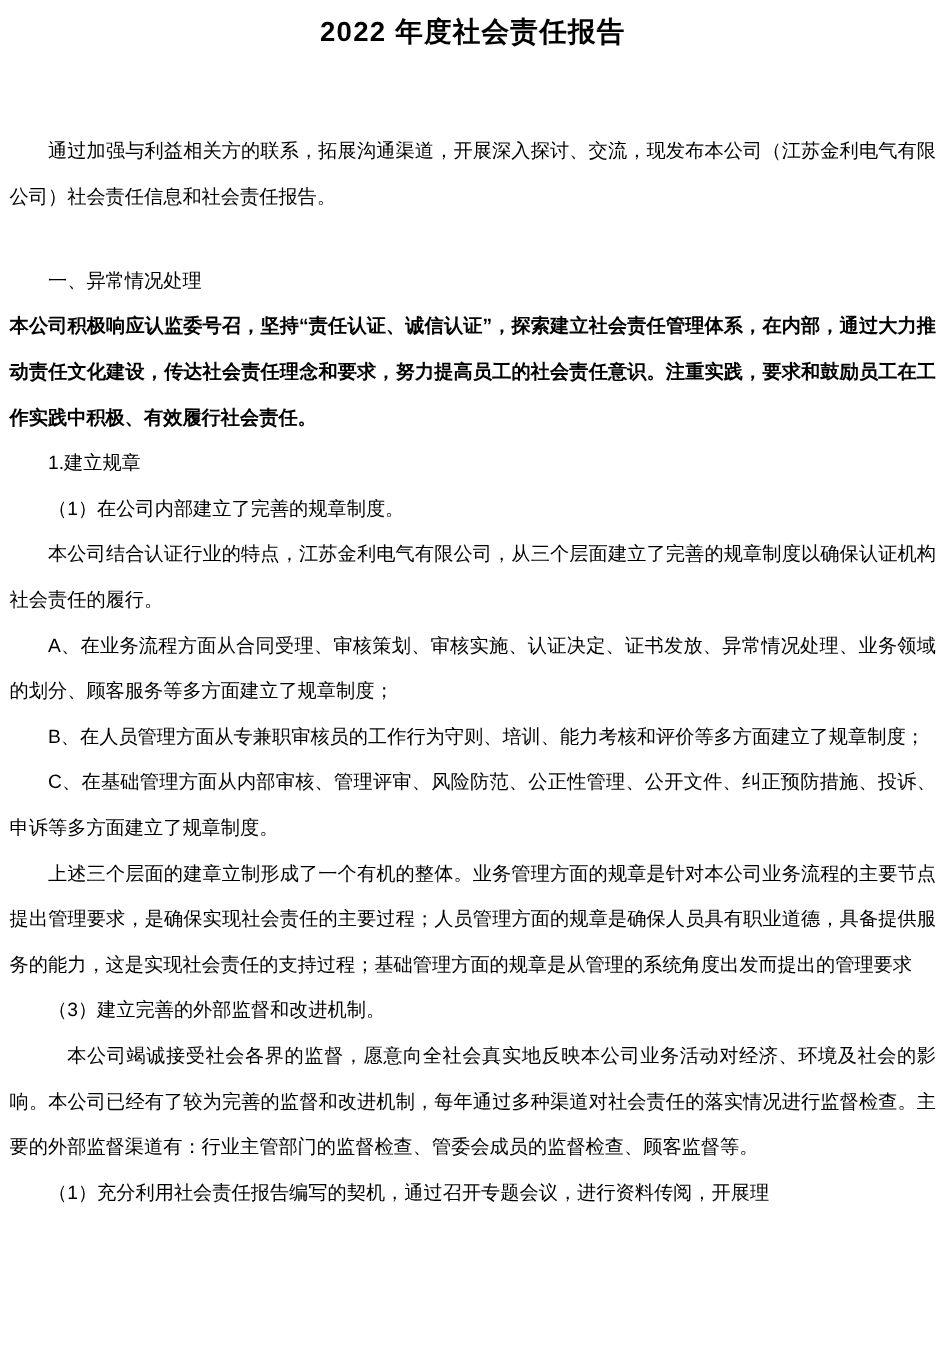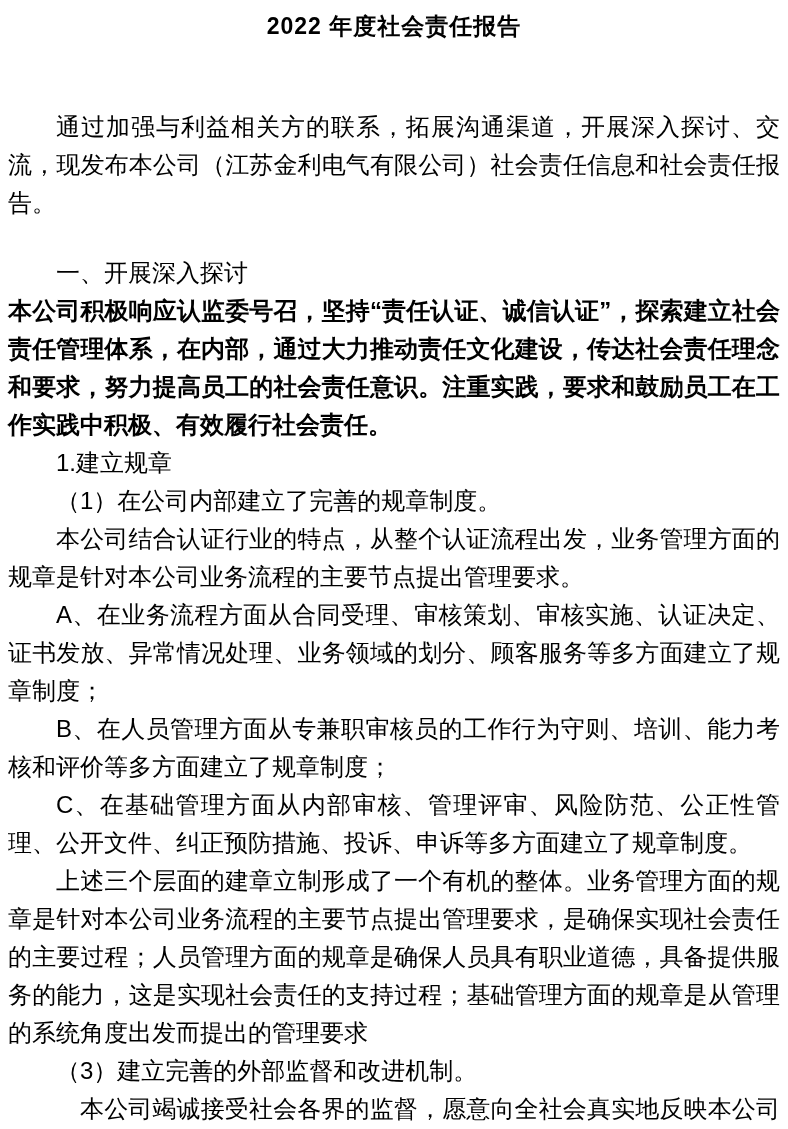--- a/index.html
+++ b/index.html
@@ -22,21 +22,21 @@
   .doc-title {
     margin: 10px 0 0 0;
     text-align: center;
     font-size: 23px;
     font-weight: bold;
     line-height: 32px;
     letter-spacing: 1px;
   }
   p.doc-para {
     margin: 0;
-    font-size: 24px;
+    font-size: 16px;
     line-height: 38px;
     text-align: justify;
     text-justify: inter-ideograph;
     word-break: break-all;
   }
   .indent-0 { text-indent: 0; font-weight: bold; }
   .indent-2 { text-indent: 2em; }
   .indent-3 { text-indent: 3em; }
   .intro-para {
     margin-top: 66px !important;
@@ -46,29 +46,29 @@
 </head>
 <body>
 
 <div class="page">
   <div class="content">
 
     <h1 class="doc-title">2022 年度社会责任报告</h1>
 
     <p class="doc-para indent-2 intro-para">通过加强与利益相关方的联系，拓展沟通渠道，开展深入探讨、交流，现发布本公司（江苏金利电气有限公司）社会责任信息和社会责任报告。</p>
 
-    <p class="doc-para indent-2">一、开展深入探讨</p>
+    <p class="doc-para indent-2">一、异常情况处理</p>
 
     <p class="doc-para indent-0">本公司积极响应认监委号召，坚持“责任认证、诚信认证”，探索建立社会责任管理体系，在内部，通过大力推动责任文化建设，传达社会责任理念和要求，努力提高员工的社会责任意识。注重实践，要求和鼓励员工在工作实践中积极、有效履行社会责任。</p>
 
     <p class="doc-para indent-2">1.建立规章</p>
 
     <p class="doc-para indent-2">（1）在公司内部建立了完善的规章制度。</p>
 
-    <p class="doc-para indent-2">本公司结合认证行业的特点，从整个认证流程出发，业务管理方面的规章是针对本公司业务流程的主要节点提出管理要求。</p>
+    <p class="doc-para indent-2">本公司结合认证行业的特点，江苏金利电气有限公司，从三个层面建立了完善的规章制度以确保认证机构社会责任的履行。</p>
 
     <p class="doc-para indent-2">A、在业务流程方面从合同受理、审核策划、审核实施、认证决定、证书发放、异常情况处理、业务领域的划分、顾客服务等多方面建立了规章制度；</p>
 
     <p class="doc-para indent-2">B、在人员管理方面从专兼职审核员的工作行为守则、培训、能力考核和评价等多方面建立了规章制度；</p>
 
     <p class="doc-para indent-2">C、在基础管理方面从内部审核、管理评审、风险防范、公正性管理、公开文件、纠正预防措施、投诉、申诉等多方面建立了规章制度。</p>
 
     <p class="doc-para indent-2">上述三个层面的建章立制形成了一个有机的整体。业务管理方面的规章是针对本公司业务流程的主要节点提出管理要求，是确保实现社会责任的主要过程；人员管理方面的规章是确保人员具有职业道德，具备提供服务的能力，这是实现社会责任的支持过程；基础管理方面的规章是从管理的系统角度出发而提出的管理要求</p>
 
     <p class="doc-para indent-2">（3）建立完善的外部监督和改进机制。</p>

